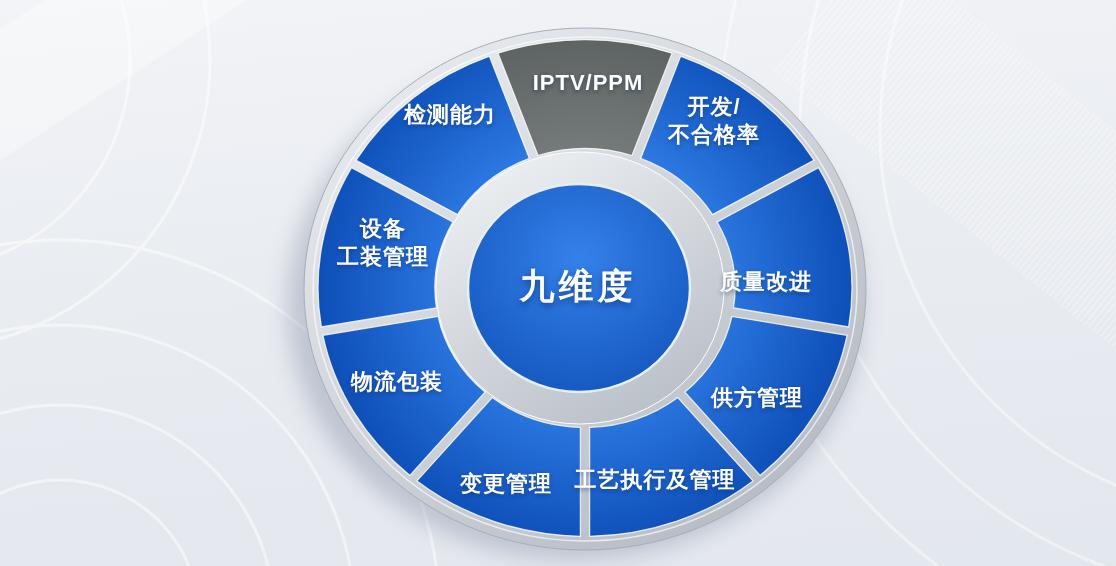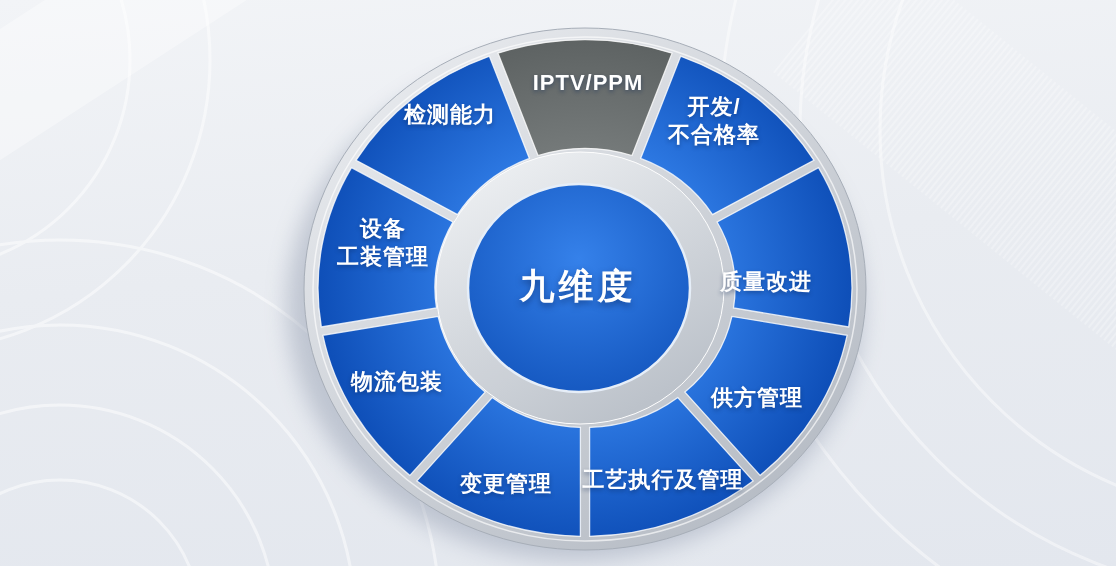--- a/index.html
+++ b/index.html
@@ -126,21 +126,21 @@
       <div class="seg-label" style="left: 714px; top: 121px;">
         <div>开发/</div>
         <div>不合格率</div>
       </div>
       <div class="seg-label" style="left: 766px; top: 262px; margin-top: 20px;">
         <div>质量改进</div>
       </div>
       <div class="seg-label" style="left: 757px; top: 398px;">
         <div>供方管理</div>
       </div>
-      <div class="seg-label" style="left: 655px; top: 480px; margin-left: 8px;">
+      <div class="seg-label" style="left: 655px; top: 480px;">
         <div>工艺执行及管理</div>
       </div>
       <div class="seg-label" style="left: 506px; top: 484px; text-align: right;">
         <div>变更管理</div>
       </div>
       <div class="seg-label" style="left: 397px; top: 382px;">
         <div>物流包装</div>
       </div>
       <div class="seg-label" style="left: 383px; top: 243px;">
         <div>设备</div>

